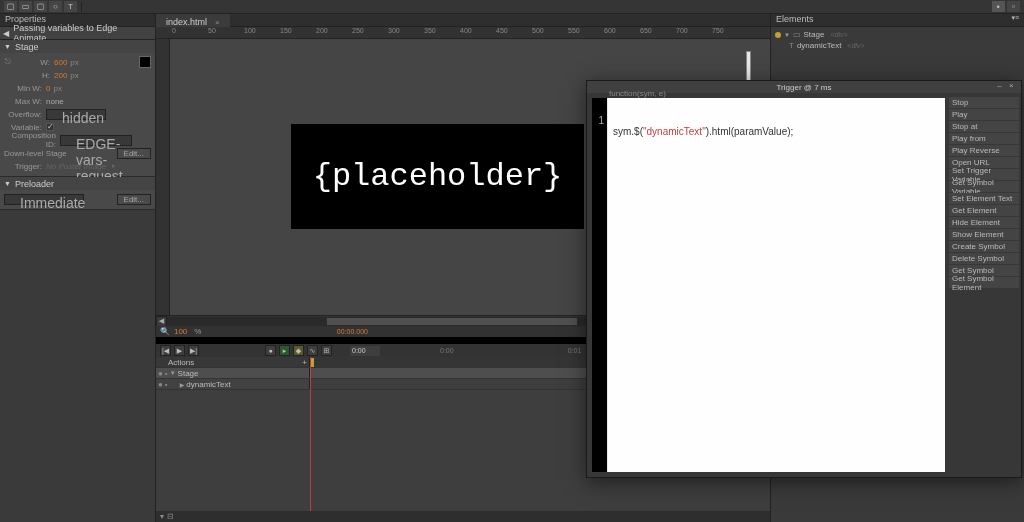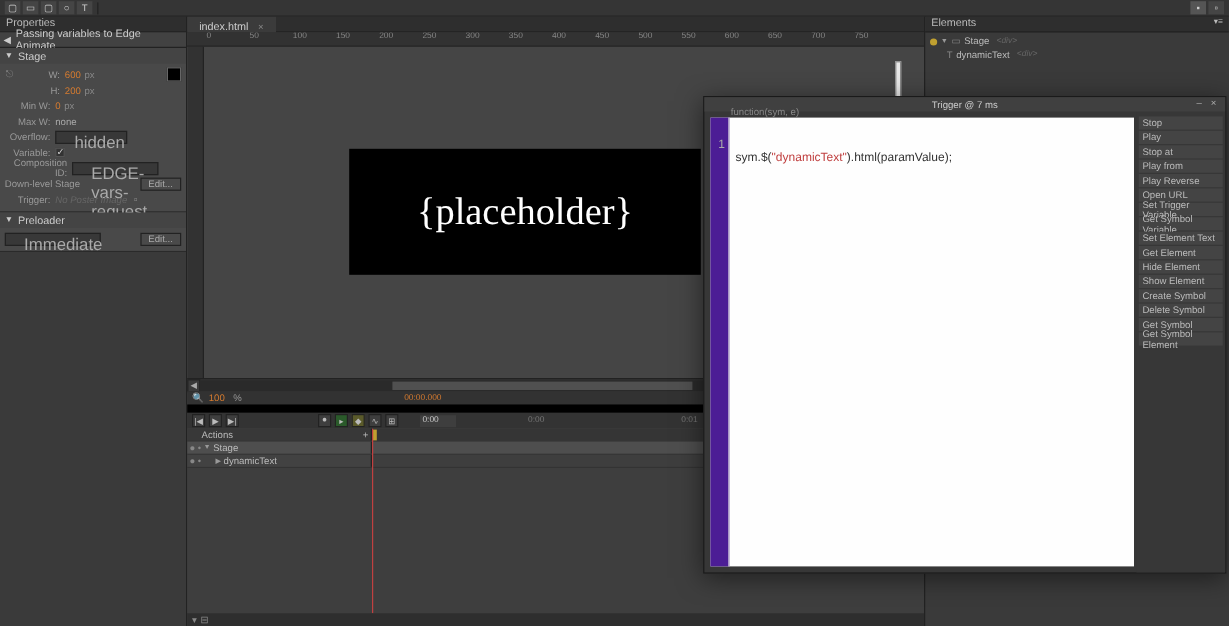--- a/index.html
+++ b/index.html
@@ -28,21 +28,21 @@
 .mini-icon { width:10px; height:10px; color:#888; font-size:9px; display:flex; align-items:center; justify-content:center; margin-left:2px;}
 .center { flex:1; background:#444; display:flex; flex-direction:column; position:relative; }
 .tab-bar { height:13px; background:#2e2e2e; display:flex; align-items:center; border-bottom:1px solid #222; }
 .tab { height:13px; padding:0 10px; font-size:9px; display:flex; align-items:flex-end; background:#3b3b3b; color:#ccc; }
 .tab .x { margin-left:8px; color:#888; font-size:8px; }
 .ruler-h { height:12px; background:#323232; border-bottom:1px solid #222; position:relative; font-size:7px; color:#888; overflow:hidden; }
 .ruler-h span { position:absolute; top:0; }
 .stage-area { flex:1; background:#454545; position:relative; overflow:auto; }
 .ruler-v { position:absolute; left:0; top:0; width:14px; height:100%; background:#323232; border-right:1px solid #222; }
 .stage-canvas { position:absolute; left:135px; top:85px; width:293px; height:105px; background:#000; display:flex; align-items:center; justify-content:center; }
-.stage-text { color:#fff; font-size:32px; font-family:Liberation Serif, serif; }
+.stage-text { color:#fff; font-size:32px; font-family:Liberation Mono, monospace; }
 .stage-resize-h { position:absolute; left:590px; top:12px; width:5px; height:50px; background:#e8e8e8; border:1px solid #888; }
 .stage-scroll-h { height:11px; background:#323232; border-top:1px solid #222; display:flex; align-items:center; }
 .scroll-btn { width:11px; height:11px; background:#3a3a3a; border:1px solid #222; display:flex; align-items:center; justify-content:center; font-size:7px; color:#aaa; }
 .scroll-track { flex:1; height:9px; background:#2a2a2a; position:relative; }
 .scroll-thumb { position:absolute; left:160px; width:250px; top:1px; height:7px; background:#505050; }
 .zoom-bar { height:11px; background:#323232; display:flex; align-items:center; padding:0 4px; gap:4px; font-size:8px; color:#999; }
 .zoom-marks { flex:1; display:flex; justify-content:space-around; font-size:7px; color:#777; }
 .timeline { height:185px; background:#3a3a3a; border-top:7px solid #000000; display:flex; flex-direction:column; }
 .tl-ctrl { height:13px; background:#333; display:flex; align-items:center; padding:0 4px; gap:3px; }
 .tl-btn { width:11px; height:11px; background:#3e3e3e; border:1px solid #222; display:flex; align-items:center; justify-content:center; font-size:7px; color:#bbb; cursor:pointer; }
@@ -62,21 +62,21 @@
 .elem-body { padding:2px 4px; }
 .elem-row { display:flex; align-items:center; height:11px; font-size:8px; color:#bbb; gap:3px; }
 .elem-row .dot { width:6px; height:6px; border-radius:50%; background:#666; }
 .elem-row .type { color:#666; font-style:italic; margin-left:3px; font-size:7px; }
 .code-dialog { position:absolute; left:586px; top:80px; width:436px; height:398px; background:#373737; border:1px solid #1a1a1a; z-index:100; display:flex; flex-direction:column; box-shadow:0 4px 20px rgba(0,0,0,0.5); }
 .dlg-title { height:12px; background:#404040; display:flex; align-items:center; justify-content:center; font-size:8px; color:#ccc; position:relative; }
 .dlg-close { position:absolute; right:2px; top:0; width:10px; height:10px; font-size:8px; color:#aaa; cursor:pointer; }
 .dlg-min { position:absolute; right:14px; top:0; width:10px; height:10px; font-size:8px; color:#aaa; cursor:pointer; }
 .dlg-body { flex:1; display:flex; }
 .code-area { flex:1; background:#fefefe; margin:5px 2px 5px 5px; display:flex; font-family:'Courier New',monospace; font-size:10px; }
-.code-gutter { width:16px; background:#4c1d95; color:#aaa; text-align:right; padding:3px 3px 0 4px; border-right:1px solid #e8e8e8; }
+.code-gutter { width:16px; background:#000000; color:#aaa; text-align:right; padding:3px 3px 0 4px; border-right:1px solid #e8e8e8; }
 .code-text { flex:1; padding:3px 5px; color:#333; white-space:pre; }
 .code-text .str { color:#c04040; }
 .code-text .fn { color:#333; }
 .actions-panel { width:74px; background:#373737; padding:4px 2px; display:flex; flex-direction:column; gap:1px; }
 .action-item { height:11px; background:#444; color:#bbb; font-size:8px; padding:0 3px; display:flex; align-items:center; cursor:pointer; }
 .checkbox { width:8px; height:8px; background:#333; border:1px solid #555; display:inline-block; position:relative; }
 .checkbox.checked::after { content:'✓'; position:absolute; top:-2px; left:0px; font-size:8px; color:#ccc; }
 </style>
 </head>
 <body>

